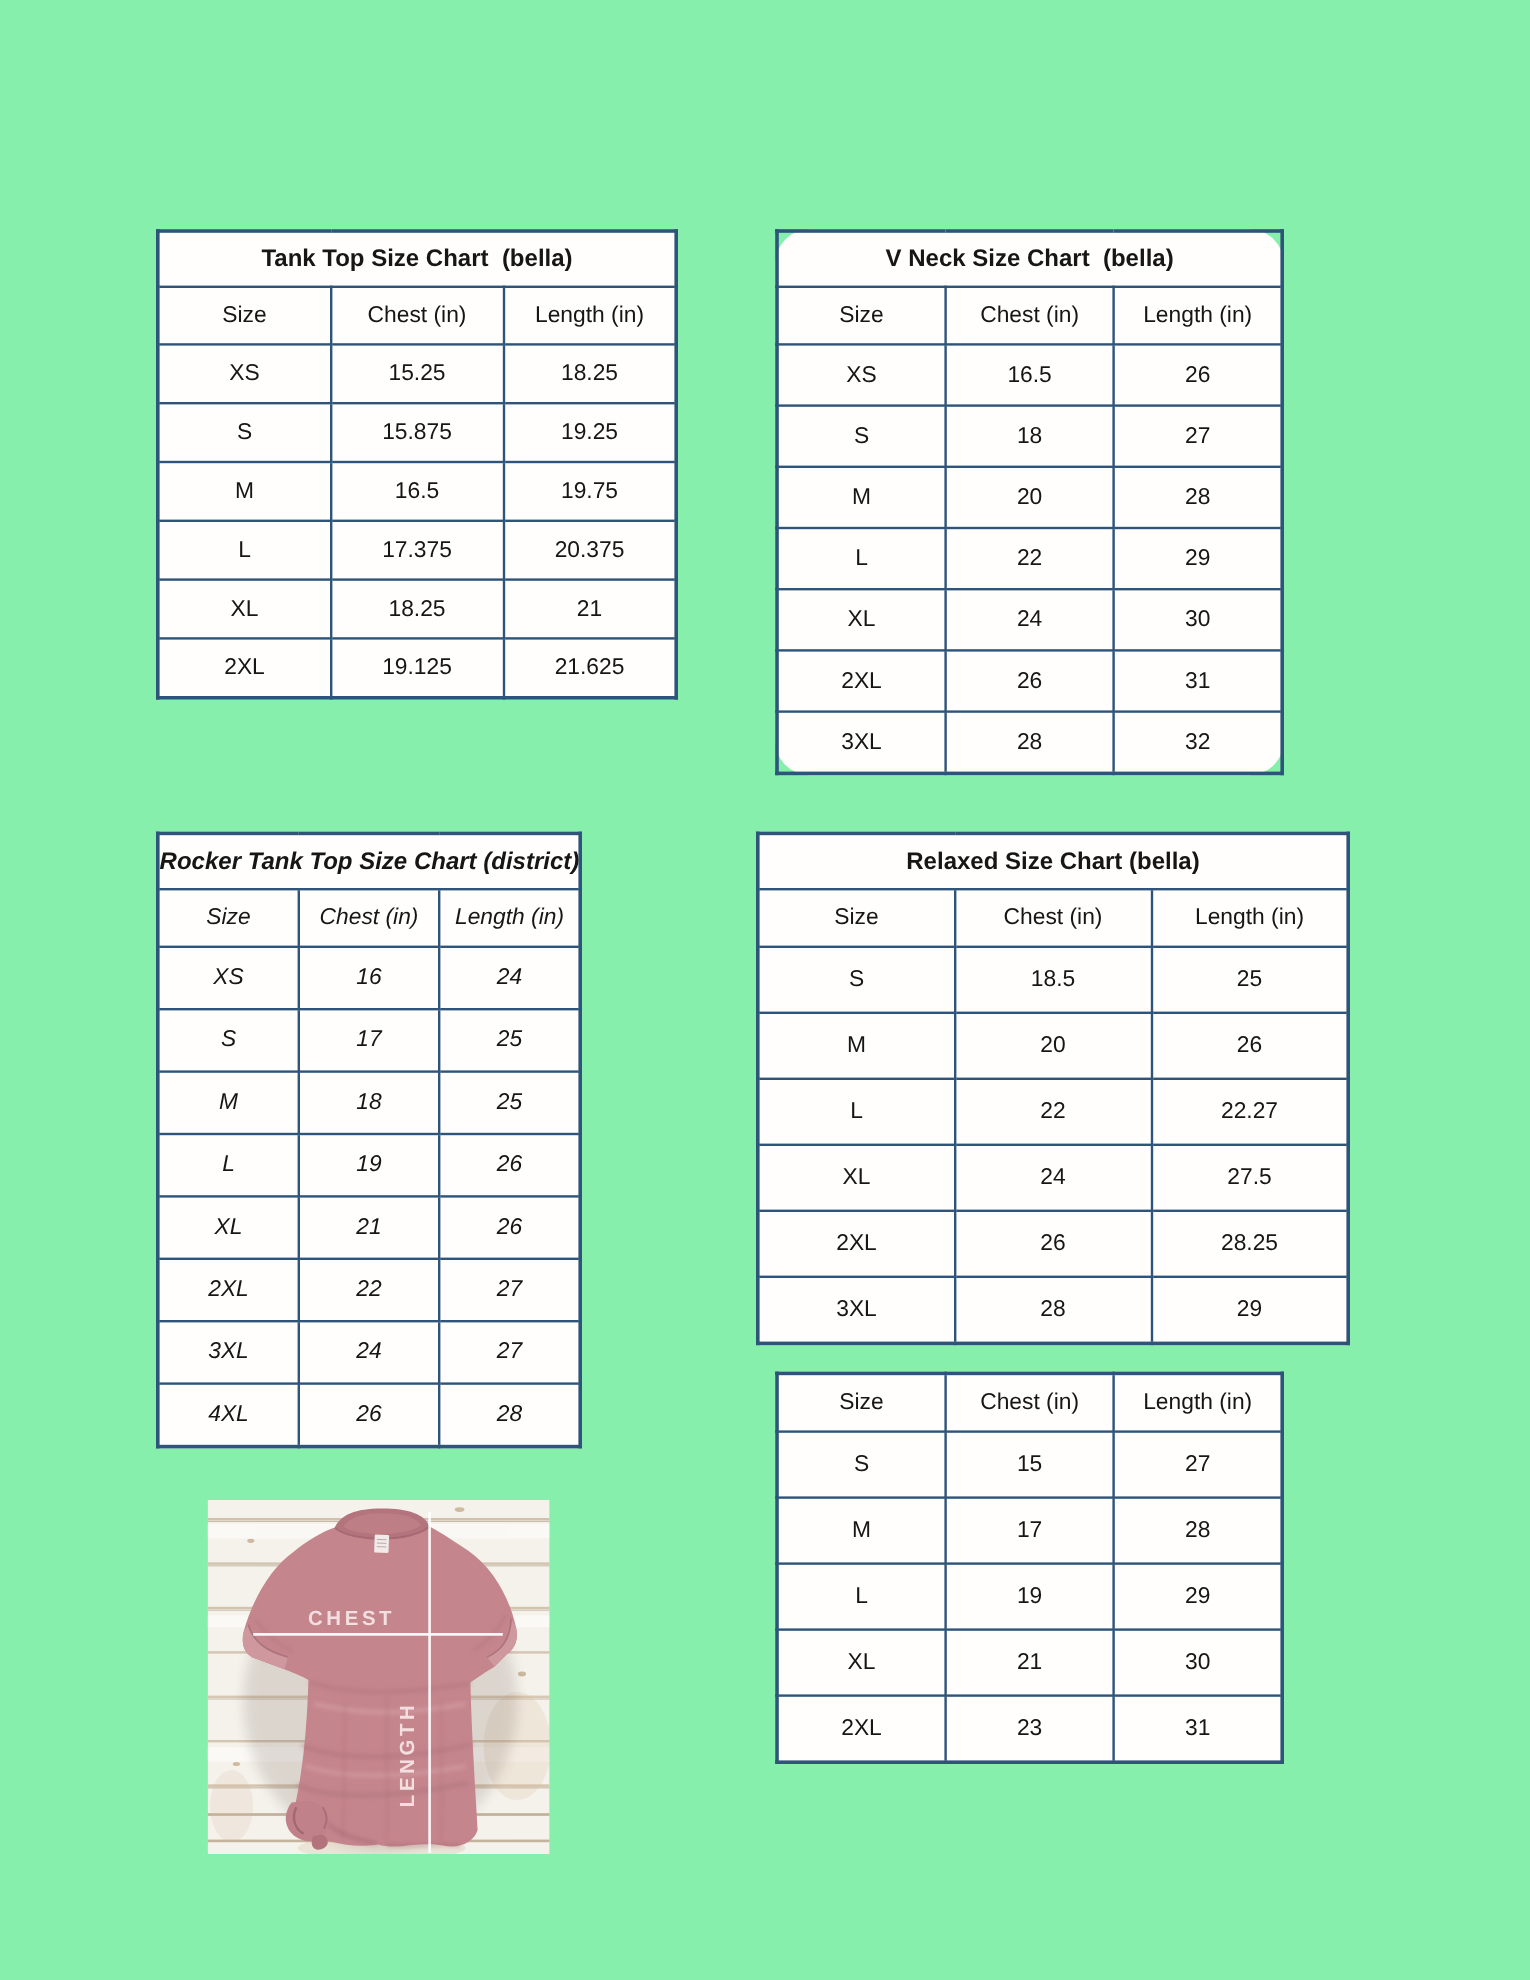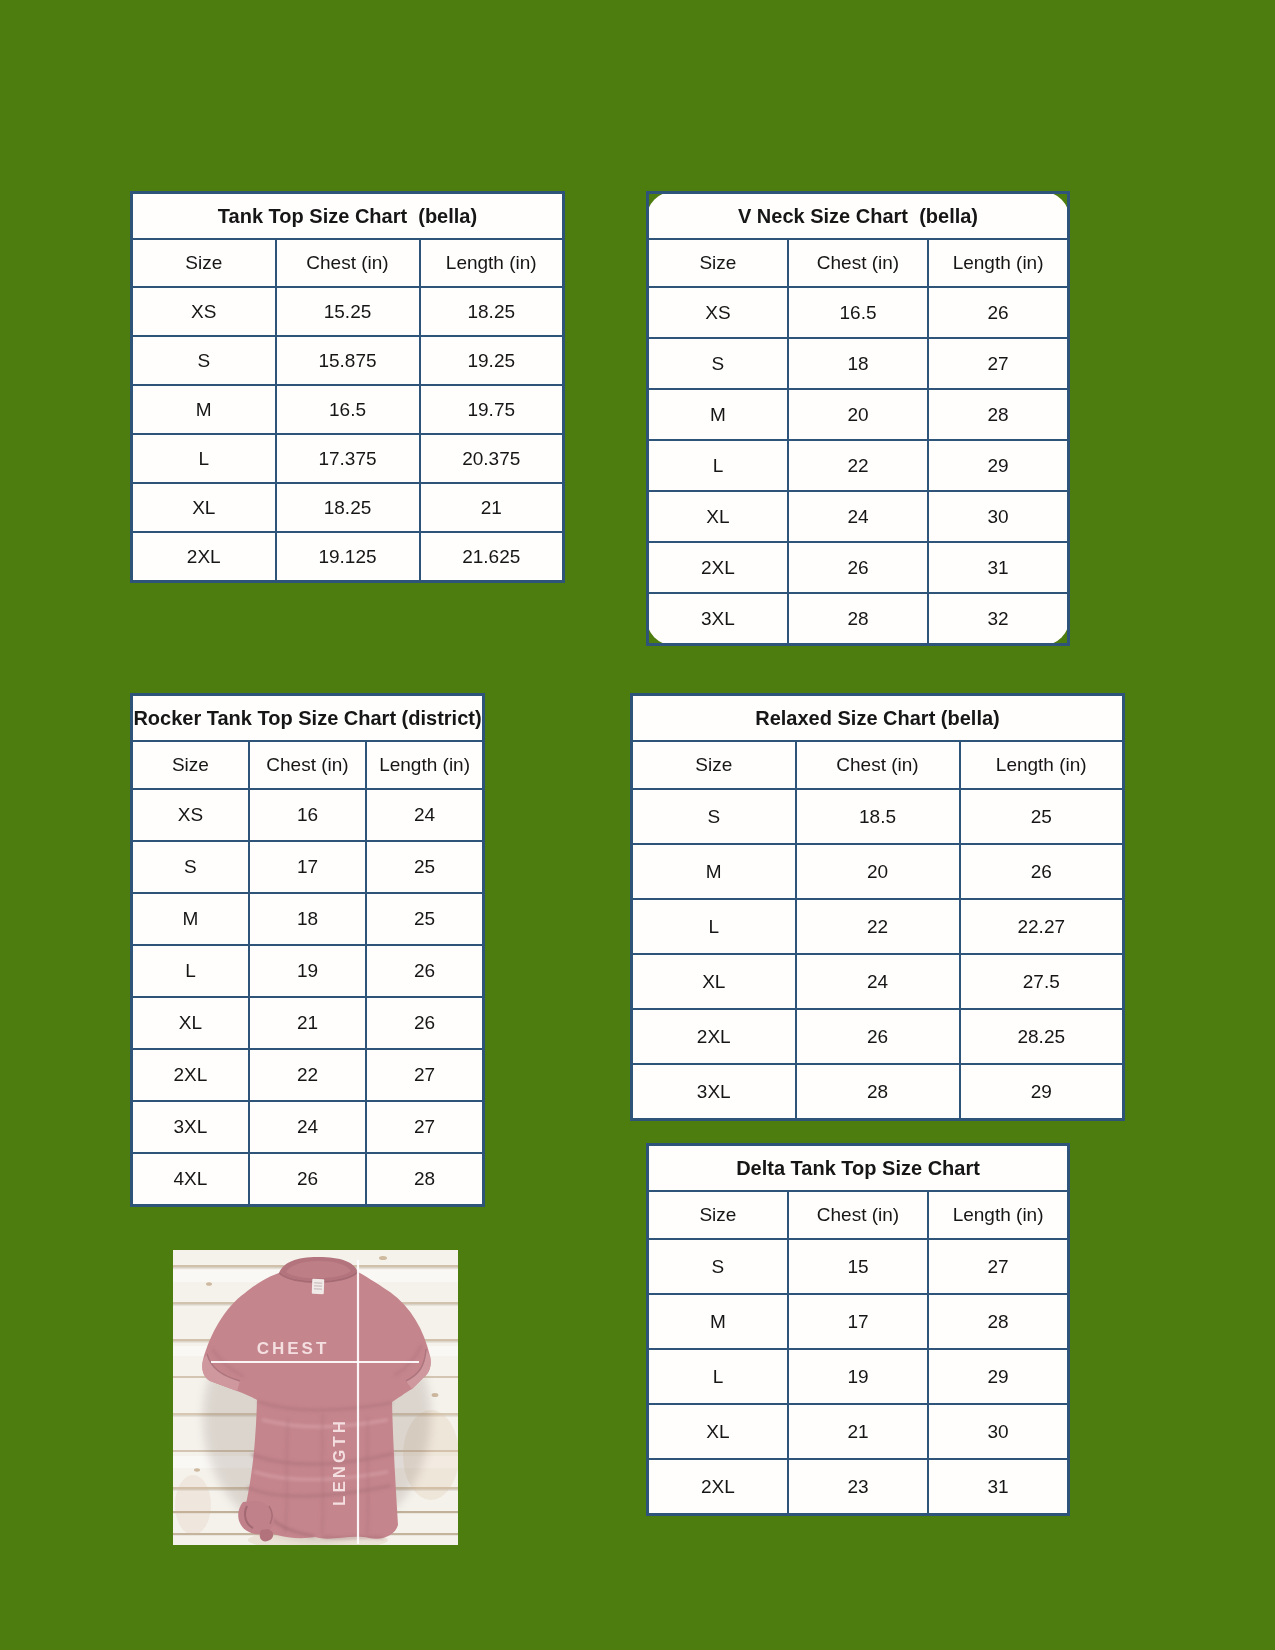--- a/index.html
+++ b/index.html
@@ -2,21 +2,21 @@
 <html><head>
 <meta charset="utf-8">
 <style>
   html,body{margin:0;padding:0;}
   body{
     width:1275px;height:1650px;position:relative;
     background:#ffffff;
     font-family:"Liberation Sans", sans-serif;
     color:#161616;
   }
-  .page{position:absolute;inset:0;background:#4d7c0f;overflow:hidden;}
+  .page{position:absolute;inset:0;background:#86efac;overflow:hidden;}
 
   table.size-table{
     position:absolute;
     border-collapse:collapse;
     table-layout:fixed;
     background:#fffefd;
     border:3px solid #2e547a;
   }
   table.size-table th, table.size-table td{
     border:2px solid #2e547a;
@@ -30,21 +30,21 @@
   table.size-table .title-row th{
     font-weight:700;
     font-size:20px;
     height:44px;
     white-space:pre;
   }
   table.size-table .header-row th{height:46px;text-align:center;}
 
   #t0{left:130px;top:191px;width:435px;}
   #t1{left:646px;top:191px;width:424px;border-radius:29px;}
-  #t2{left:130px;top:693px;width:355px;}
+  #t2{left:130px;top:693px;width:355px;font-style:italic;}
   #t3{left:630px;top:693px;width:495px;}
   #t4{left:646px;top:1143px;width:424px;}
 
   #t0 tbody td{height:47px;}
   #t1 tbody td{height:49px;}
   #t2 tbody td{height:50px;}
   #t3 tbody td{height:53px;}
   #t4 tbody td{height:53px;}
 
   figure.shirt-photo{
@@ -248,23 +248,20 @@
         <tr>
           <td>3XL</td>
           <td>28</td>
           <td>29</td>
         </tr>
       </tbody>
   </table>
 
   <table class="size-table" id="t4">
     <thead>
-      <tr class="title-row">
-        <th colspan="3">Delta Tank Top Size Chart</th>
-      </tr>
       <tr class="header-row">
           <th>Size</th>
           <th>Chest (in)</th>
           <th>Length (in)</th>
         </tr>
     </thead>
     <tbody>
         <tr>
           <td>S</td>
           <td>15</td>

